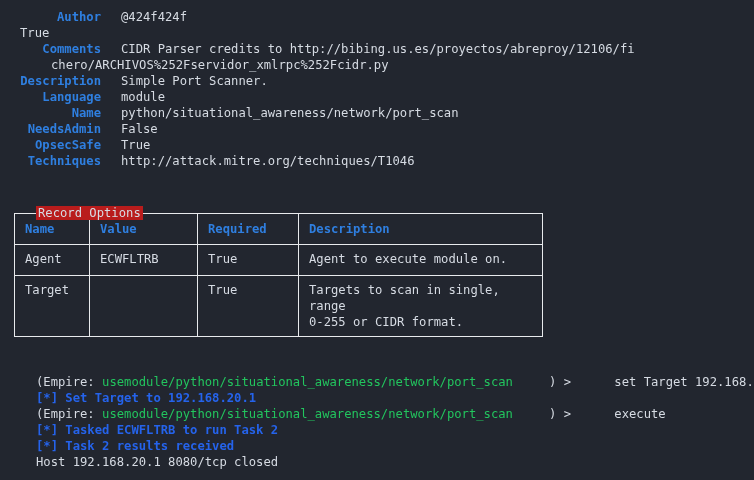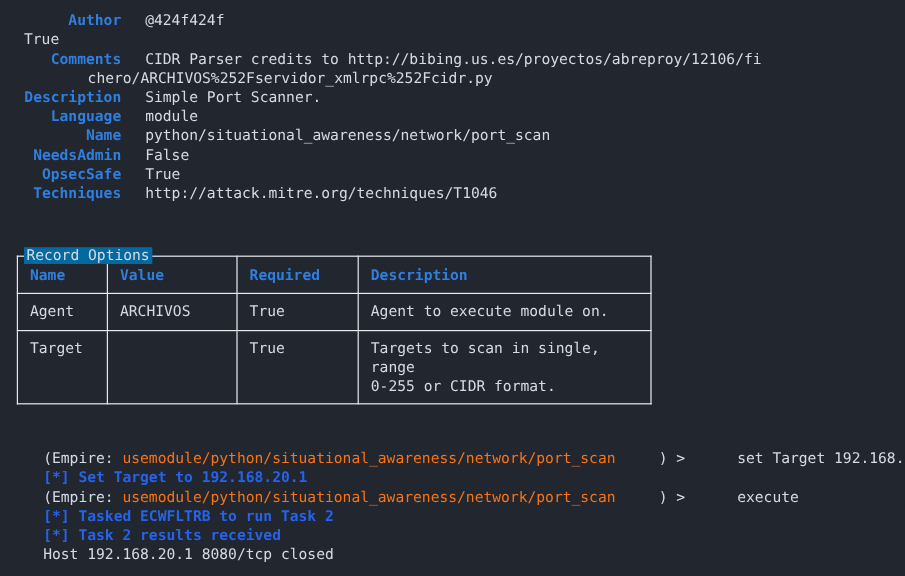--- a/index.html
+++ b/index.html
@@ -46,37 +46,37 @@
     font-weight: bold;
     white-space: pre;
   }
   .info-value {
     padding-left: 20px;
     color: #d6dbe3;
     white-space: pre;
   }
   .info-cont {
     height: 16px;
-    padding-left: 73px;
+    padding-left: 51px;
     color: #d6dbe3;
     white-space: pre;
   }
 
   
   .options-box {
     position: absolute;
     left: 14px;
     top: 213px;
     width: 529px;
   }
   .options-title {
     position: absolute;
-    left: 6px;
+    left: 22px;
     top: -7px;
-    background: #0369a1;
+    background: #b91c1c;
     padding: 0 2px;
     color: #d6dbe3;
     font-size: 12.2px;
     line-height: 14px;
     white-space: pre;
     z-index: 3;
   }
   table.options {
     border-collapse: collapse;
     table-layout: fixed;
@@ -114,21 +114,21 @@
     position: absolute;
     left: 0;
     top: 374px;
     width: 754px;
   }
   .line {
     height: 16px;
     white-space: pre;
   }
   .c-plain  { color: #d6dbe3; margin-left: 36px; }
-  .c-path   { color: #f97316; }
+  .c-path   { color: #22c55e; }
   .c-star   { color: #2563eb; font-weight: bold; padding-left: 36px; }
 </style>
 </head>
 <body>
 
 <div class="term">
 
   <div class="info">
 
     <div class="info-row">
@@ -185,21 +185,21 @@
         <tr>
           <th class="col-name">Name</th>
           <th class="col-value">Value</th>
           <th class="col-req">Required</th>
           <th class="col-desc">Description</th>
         </tr>
       </thead>
       <tbody>
         <tr class="r-agent">
           <td>Agent</td>
-          <td>ARCHIVOS</td>
+          <td>ECWFLTRB</td>
           <td>True</td>
           <td>Agent to execute module on.</td>
         </tr>
         <tr class="r-target">
           <td>Target</td>
           <td></td>
           <td>True</td>
           <td>Targets to scan in single, range
 0-255 or CIDR format.</td>
         </tr>

